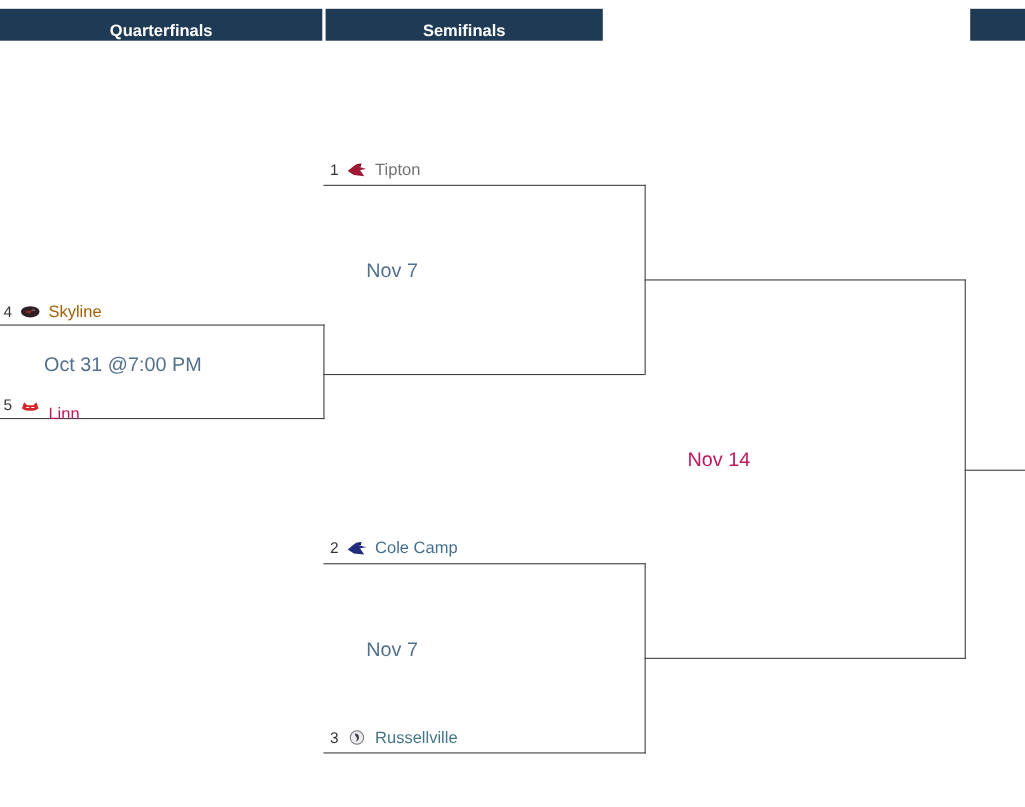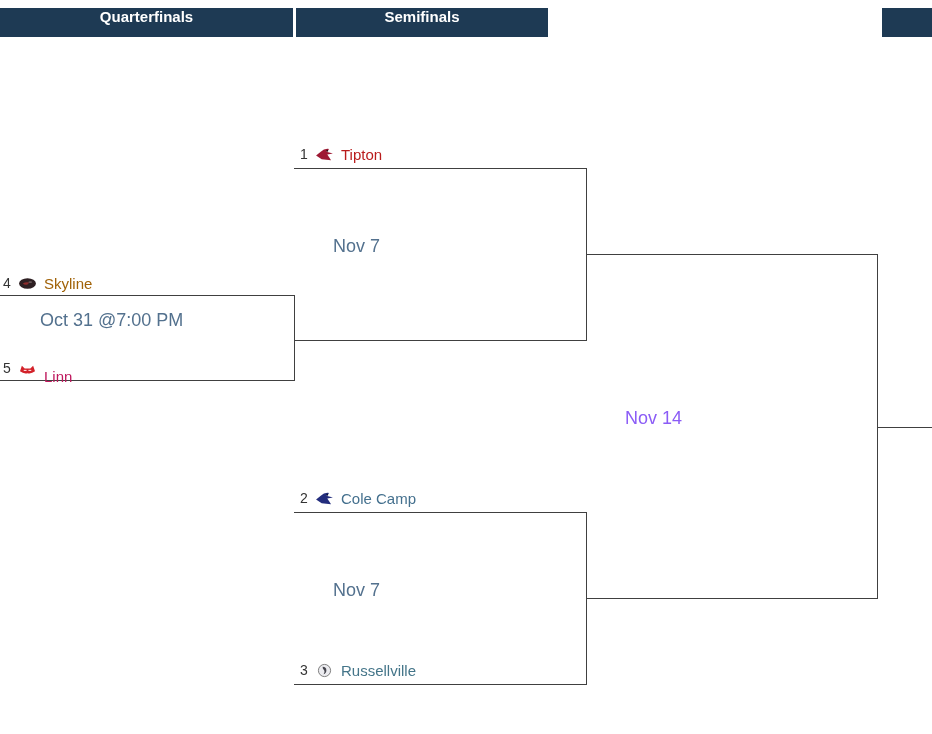--- a/index.html
+++ b/index.html
@@ -4,21 +4,21 @@
 <style>
   * { margin: 0; padding: 0; box-sizing: border-box; }
   html, body { width: 932px; height: 734px; background: #ffffff; overflow: hidden; }
   body { font-family: "Liberation Sans", sans-serif; position: relative; }
 
   .stage { position: absolute; left: 0; top: 0; width: 932px; height: 734px; }
 
   
   .round-header { position: absolute; height: 29px; top: 8px; background: #1e3a54;
                   color: #ffffff; font-size: 15px; font-weight: bold;
-                  display: flex; align-items: flex-start; justify-content: center; }
+                  display: flex; align-items: flex-end; justify-content: center; }
   .rh-1 { left: 0;    width: 293px; }
   .rh-2 { left: 296px; width: 252px; }
   .rh-3 { left: 589px; width: 289px; }
   .rh-4 { left: 882px; width: 50px; }
 
   
   .hline { position: absolute; height: 0; border-top: 1px solid #404040; }
   .vline { position: absolute; width: 0; border-left: 1px solid #404040; }
 
   
@@ -64,21 +64,21 @@
   <div class="hline" style="left:877px; top:427px; width:55px;"></div>
 
   <div class="team-row" style="left:300px; top:145px;">
     <span class="seed">1</span>
     <span class="team-icon">
       <svg viewBox="0 0 20 16">
           <path d="M1 9 L6 5 Q10 1 15 2 L12 5 L19 7 L13 8 L17 14 L7 13 Z" fill="#9e1934"></path>
           <circle cx="13" cy="4" r="1" fill="#2a0a12"></circle>
         </svg>
     </span>
-    <a class="team-name" style="color: #b91c1c;">Tipton</a>
+    <a class="team-name" style="color: #737373;">Tipton</a>
   </div>
 
   <div class="team-row" style="left:3px; top:274px;">
     <span class="seed">4</span>
     <span class="team-icon">
       <svg viewBox="0 0 20 16">
           <ellipse cx="10" cy="8" rx="9" ry="5.5" fill="#2e1f22"></ellipse>
           <path d="M5 8 Q8 6 12 7 L10 9 Q7 10 5 8 Z" fill="#8c2a2a"></path>
           <ellipse cx="13" cy="6.5" rx="2" ry="1" fill="#6a5a5c"></ellipse>
         </svg>
@@ -112,18 +112,18 @@
     <span class="seed">3</span>
     <span class="team-icon">
       <svg viewBox="0 0 20 16">
           <circle cx="10" cy="8" r="6.5" fill="#ececf0" stroke="#777777" stroke-width="1"></circle>
           <path d="M8 4 Q12 4 12 8 Q12 11 9 12 Q11 9 9 7 Q8 6 8 4 Z" fill="#44444c"></path>
         </svg>
     </span>
     <a class="team-name" style="color: rgb(68, 117, 137);">Russellville</a>
   </div>
 
-  <div class="match-date" style="left: 40px; top: 310px; color: rgb(83, 113, 142);">Oct 31 @7:00 PM</div>
+  <div class="match-date" style="left: 40px; top: 321px; color: rgb(83, 113, 142);">Oct 31 @7:00 PM</div>
   <div class="match-date" style="left: 333px; top: 236px; color: rgb(83, 113, 142);">Nov 7</div>
   <div class="match-date" style="left: 333px; top: 580px; color: rgb(83, 113, 142);">Nov 7</div>
-  <div class="match-date" style="left: 625px; top: 408px; color: #8b5cf6;">Nov 14</div>
+  <div class="match-date" style="left: 625px; top: 408px; color: #be185d;">Nov 14</div>
 
 </div>
 
 </body></html>

